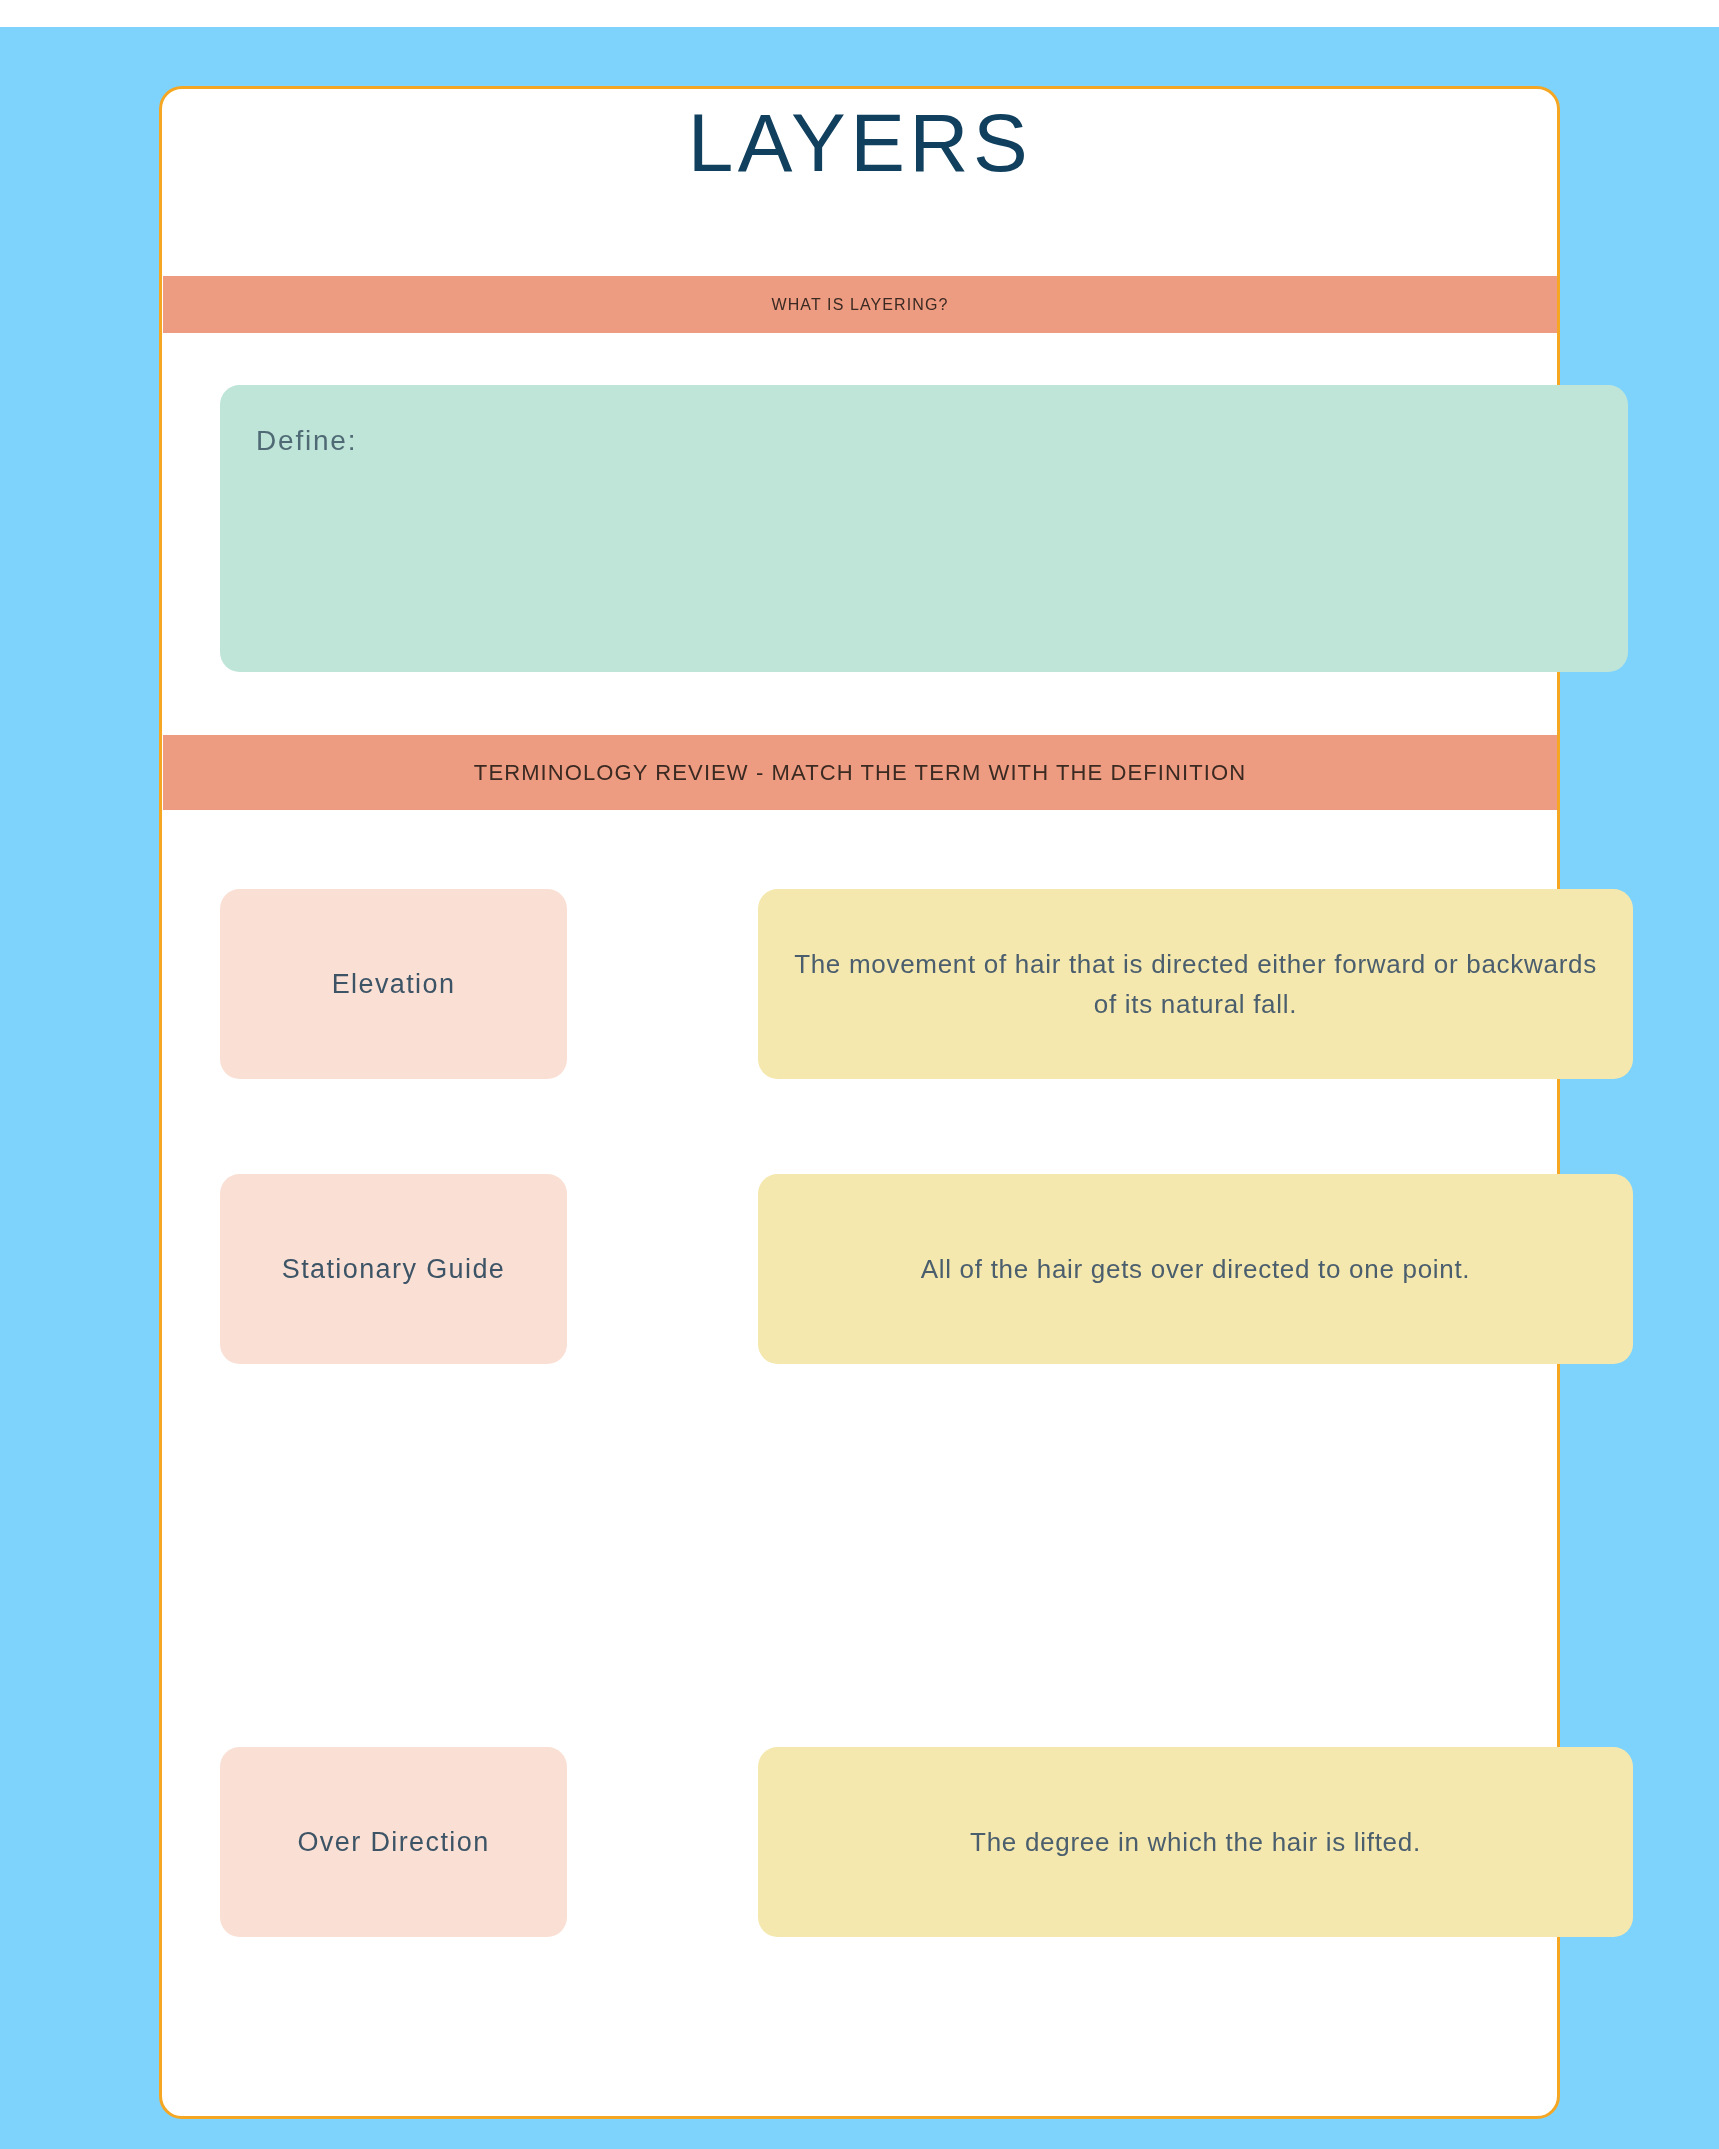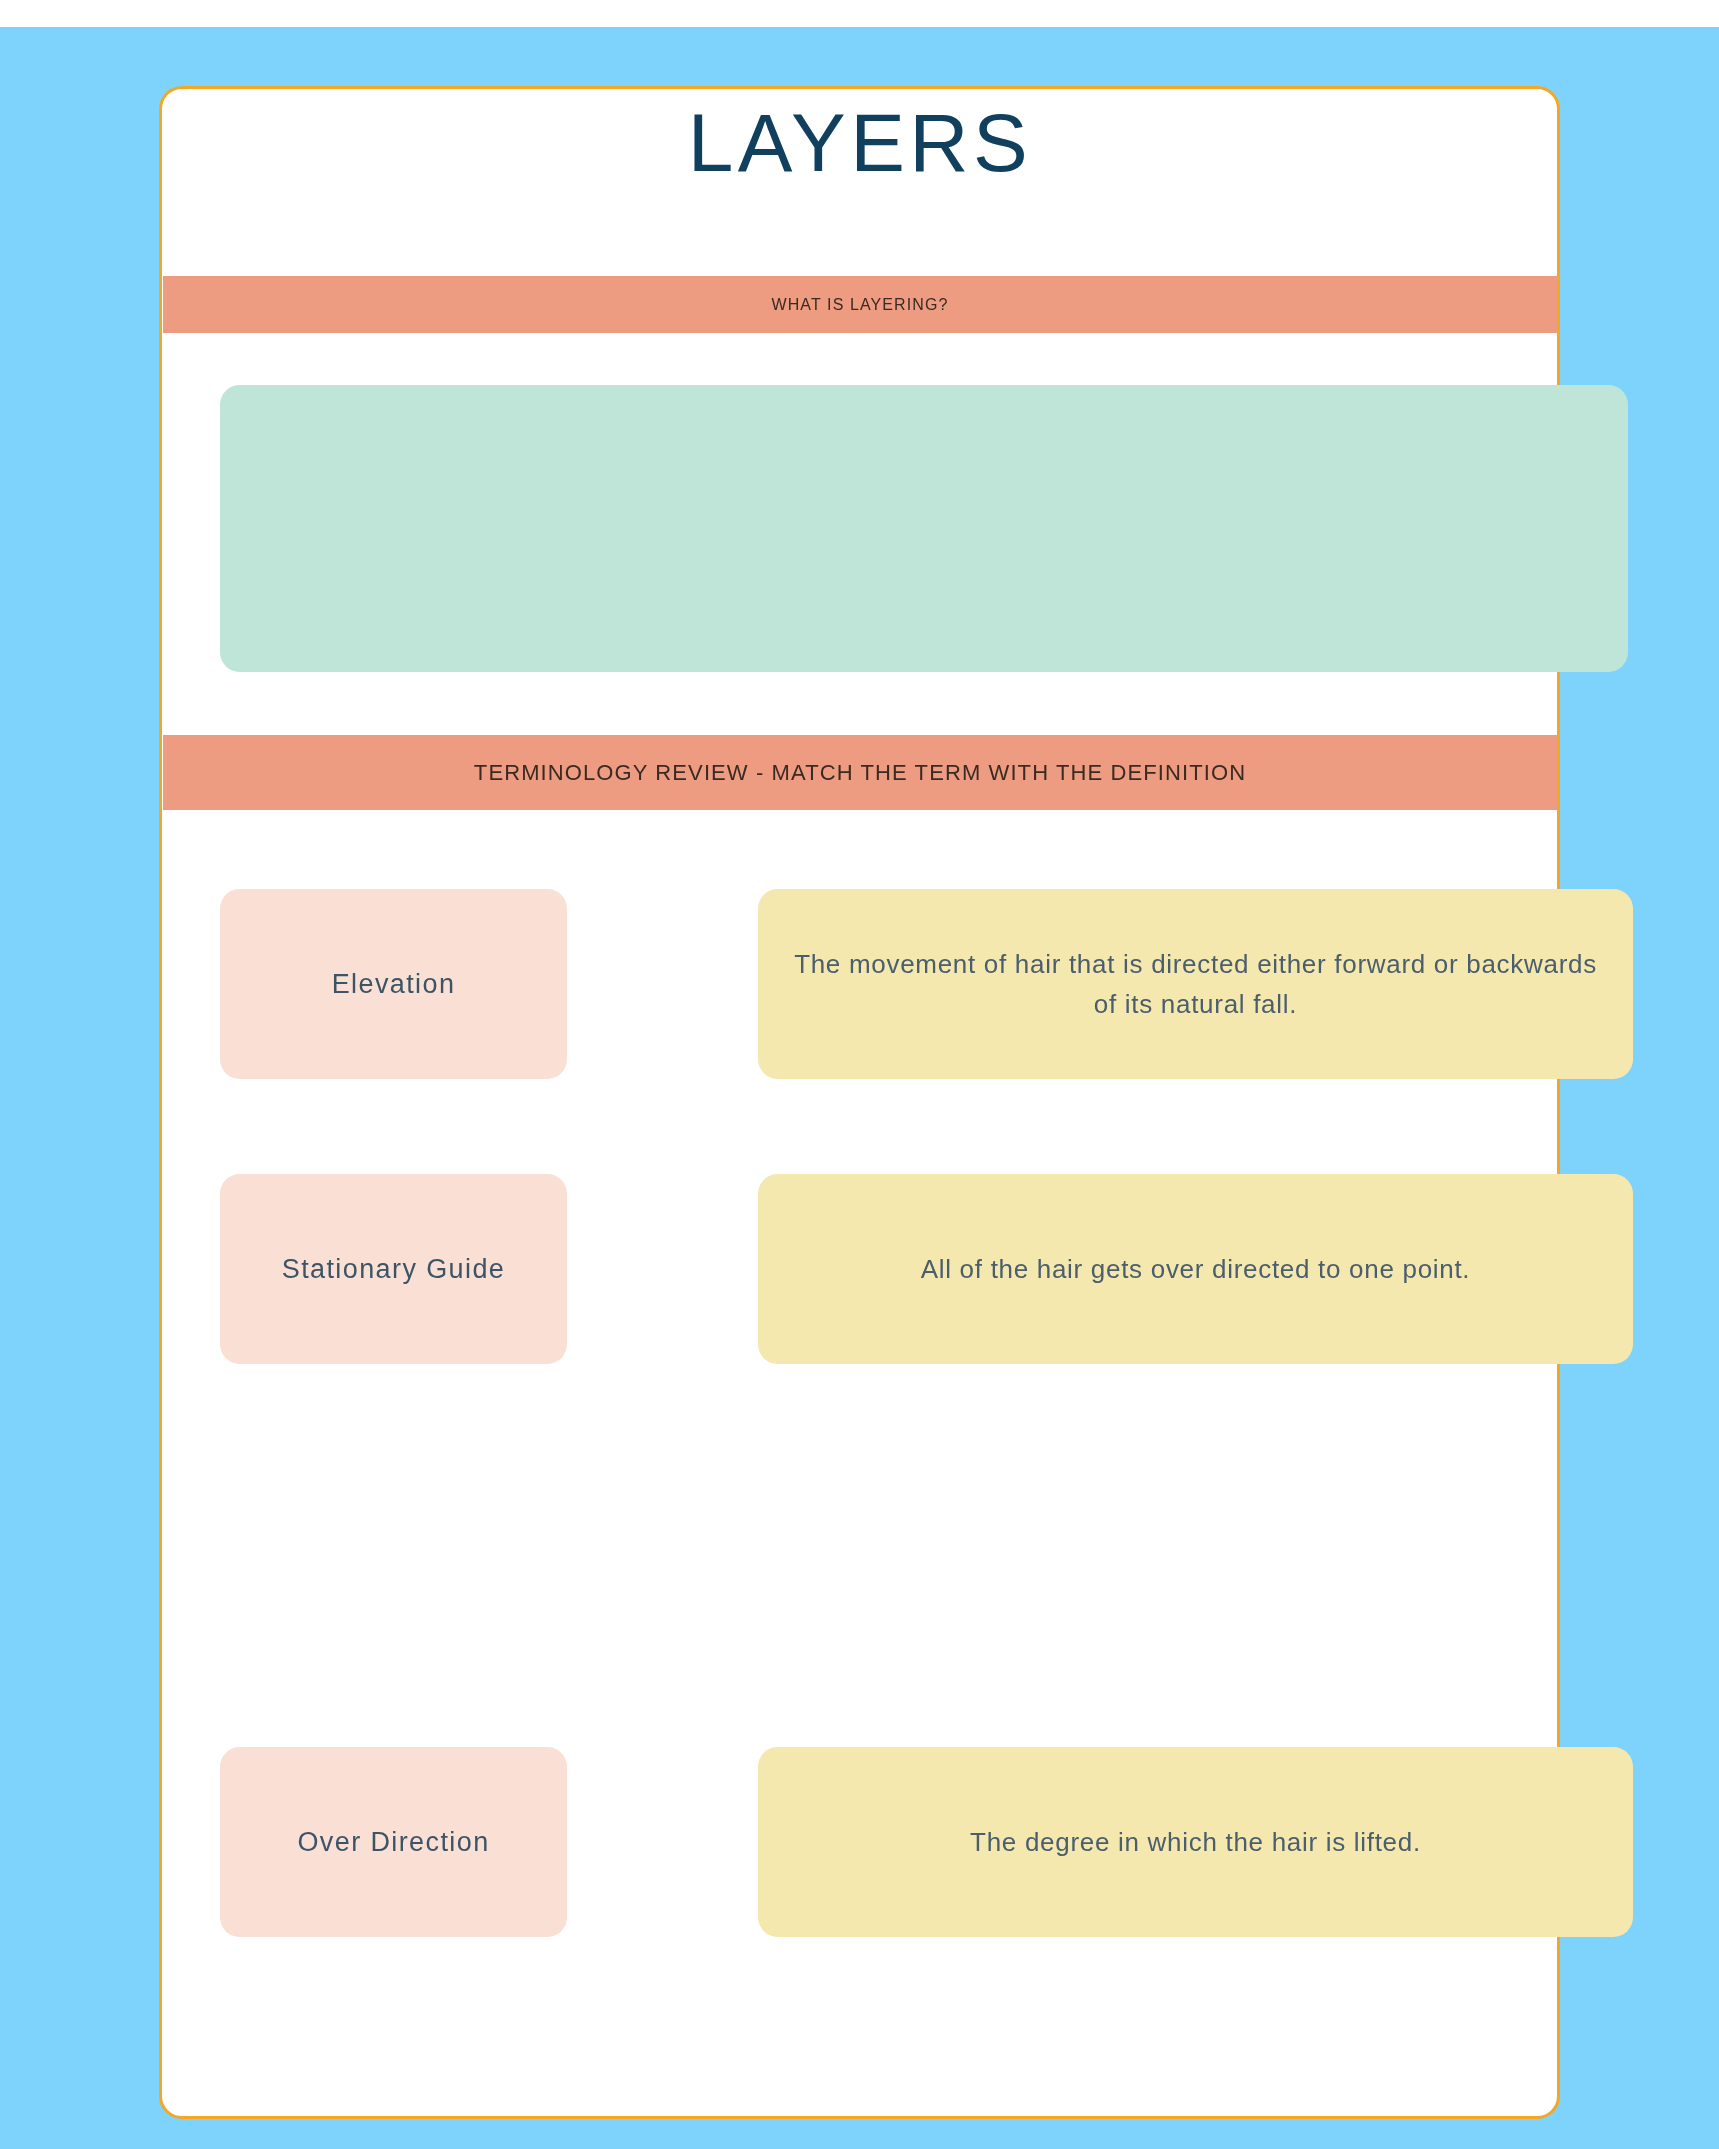--- a/index.html
+++ b/index.html
@@ -160,20 +160,23 @@
 
 <div id="page">
 
   <div id="sheet-frame"></div>
 
   <div id="title">LAYERS</div>
 
   <div class="band" id="band-what-is-layering">WHAT IS LAYERING?</div>
 
   <div id="define-box"></div>
+  <div id="define-box-inner">
+    <div id="define-label">Define:</div>
+  </div>
 
   <div class="band" id="band-terminology">TERMINOLOGY REVIEW - MATCH THE TERM WITH THE DEFINITION</div>
 
   <div id="match-area">
 
     <div class="match-row" style="top:862px;">
       <div class="term-box">Elevation</div>
       <div class="def-box">The movement of hair that is directed either forward or backwards of its natural fall.</div>
     </div>
 

